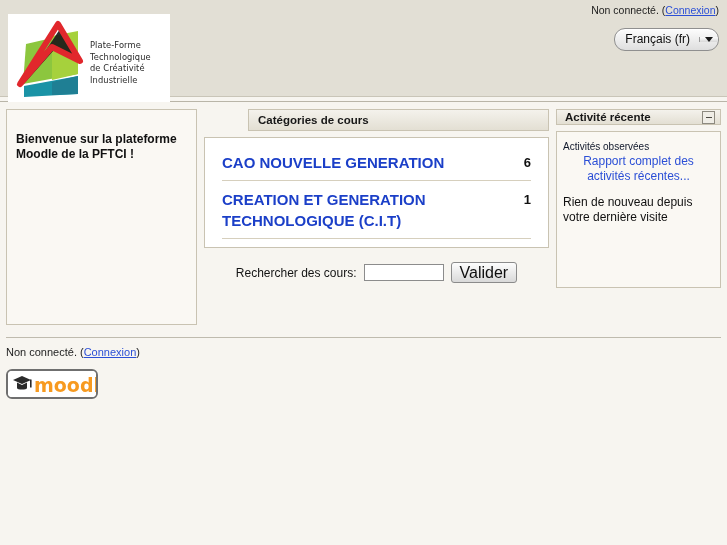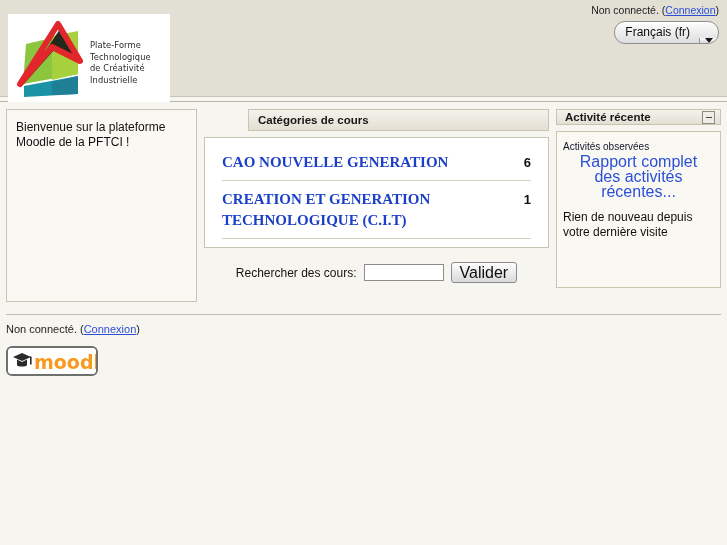--- a/index.html
+++ b/index.html
@@ -59,23 +59,23 @@
   .login-line {
     font-size: 10.5px;
     color: #1d1d1d;
     white-space: nowrap;
   }
   .login-line a {
     color: #2b4fd6;
     text-decoration: underline;
   }
   #lang-select-wrap {
-    margin-top: 5px;
+    margin-top: 12px;
     display: inline-flex;
-    align-items: flex-end;
+    align-items: center;
     height: 21px;
     border: 1px solid #8f8f8f;
     border-radius: 11px;
     background: linear-gradient(#fdfdfd, #dedede);
     box-shadow: inset 0 1px 0 #ffffff;
     overflow: hidden;
   }
   #lang-select-label {
     padding: 0 9px 0 10px;
     font-size: 12px;
@@ -119,22 +119,23 @@
     background: #faf8f3;
     border: 1px solid #c9c3b2;
     box-sizing: border-box;
   }
   #left-column { width: 191px; }
   #center-column { flex: 1 1 auto; }
   #right-column { width: 165px; }
 
   
   #welcome-block {
-    height: 193px;
-    padding: 10px 9px;
+    height: 216px;
+    padding: 22px 9px;
+    font-weight: bold;
   }
   #welcome-text {
     font-size: 12px;
     line-height: 15px;
     color: #111;
   }
 
   
   #categories-header {
     background: linear-gradient(#f4f2ec, #e3dfd3);
@@ -164,21 +165,20 @@
     margin-bottom: 6px;
   }
   .category-row:last-child { margin-bottom: 2px; }
   .category-name {
     font-size: 15px;
     font-weight: bold;
     line-height: 21px;
     color: #1b3fc8;
     text-decoration: none;
     max-width: 255px;
-    font-family: Liberation Serif, serif;
   }
   .category-count {
     font-size: 13px;
     font-weight: bold;
     color: #111;
     line-height: 21px;
     padding-left: 10px;
   }
   #course-search {
     margin-top: 14px;
@@ -256,21 +256,21 @@
   }
   #activity-subtitle {
     text-align: left;
     font-size: 10px;
     color: #0f172a;
     line-height: 15px;
   }
   #activity-report-link {
     display: block;
     text-align: center;
-    font-size: 16px;
+    font-size: 12px;
     line-height: 15px;
     color: #2b4fd6;
     text-decoration: none;
     padding: 0 2px;
   }
   #activity-nothing-new {
     margin-top: 11px;
     font-size: 12px;
     line-height: 15px;
     color: #111;

